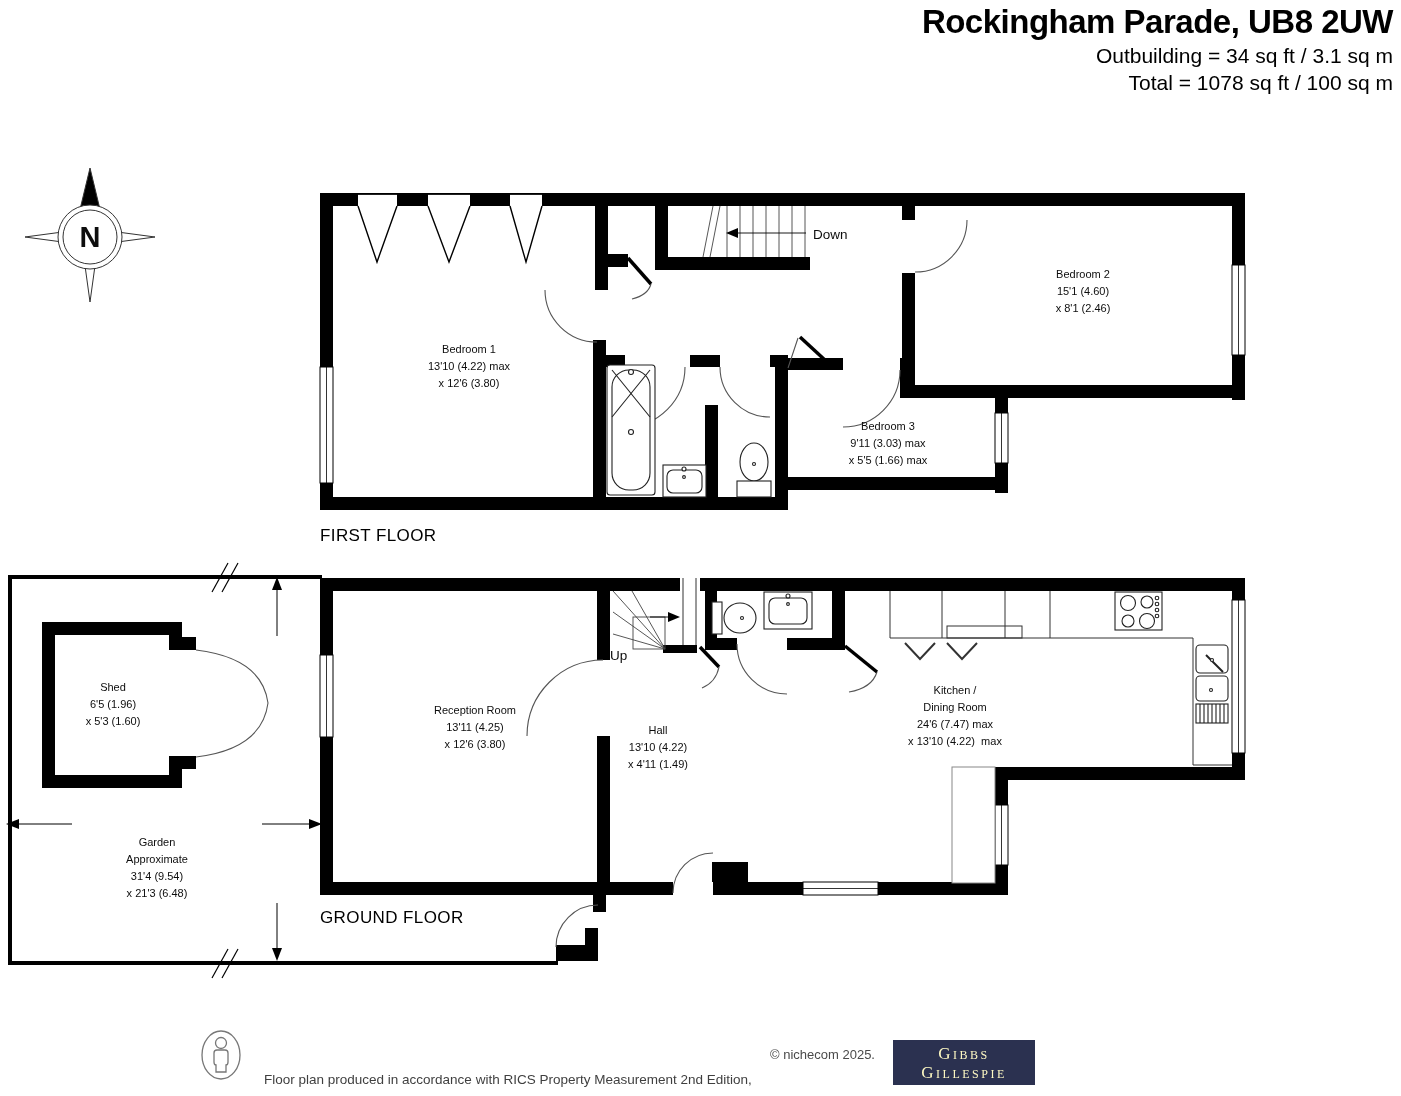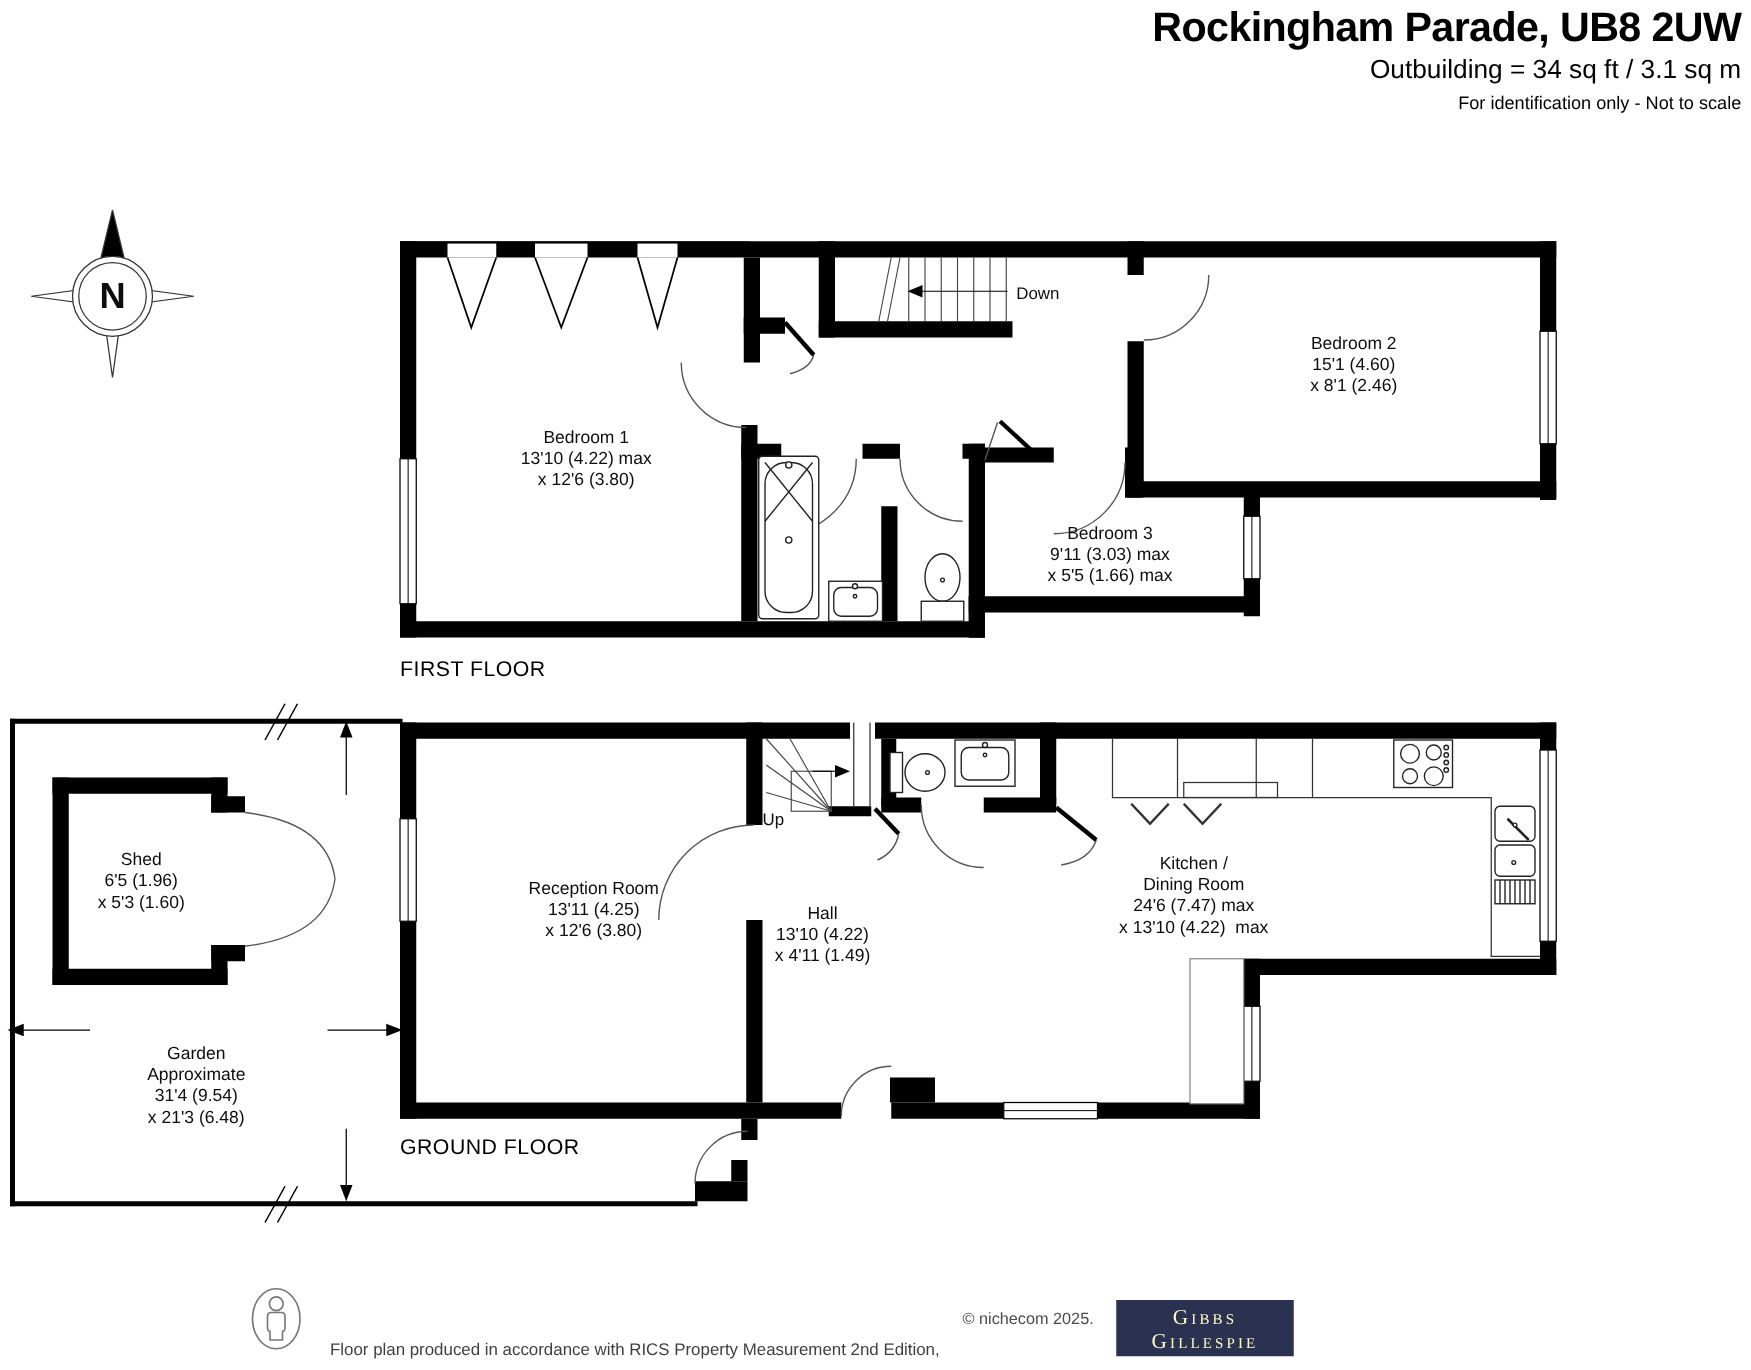--- a/index.html
+++ b/index.html
@@ -5,21 +5,21 @@
   html,body{margin:0;padding:0;background:#fff;}
   .canvas{position:relative;width:1401px;height:1096px;background:#ffffff;overflow:hidden;
           font-family:"Liberation Sans", sans-serif;color:#111;}
   
   .header{position:absolute;top:2px;right:8px;text-align:right;}
   .header .title{font-size:33px;font-weight:bold;color:#000;letter-spacing:-0.5px;line-height:40px;}
   .header .area{font-size:21px;color:#000;line-height:27px;}
   .header .note{font-size:14.5px;color:#000;margin-top:6px;}
   
   .roomlabel{position:absolute;transform:translateX(-50%);text-align:center;
-             font-size:14px;line-height:17px;color:#0d0d0d;white-space:nowrap;}
+             font-size:11px;line-height:17px;color:#0d0d0d;white-space:nowrap;}
   .floorlabel{position:absolute;font-size:17px;color:#000;letter-spacing:0.4px;}
   .stairlabel{position:absolute;font-size:13.5px;color:#0d0d0d;}
   
   svg.plan{position:absolute;left:0;top:0;}
   
   .footer-text{position:absolute;left:264px;top:1032px;font-size:13.5px;line-height:19px;
                color:#3f3f3f;white-space:pre;}
   .copyright{position:absolute;left:770px;top:1047px;font-size:13px;color:#4a4a4a;white-space:pre;}
   .logo{position:absolute;left:893px;top:1040px;width:142px;height:45px;background:#2b3150;
         display:flex;flex-direction:column;align-items:center;justify-content:center;}
@@ -311,21 +311,21 @@
     <g stroke="#777" stroke-width="1.3" fill="none">
       <ellipse cx="221" cy="1055" rx="19" ry="24"></ellipse>
       <circle cx="221" cy="1043" r="5.5"></circle>
       <path d="M214,1053 Q214,1050 217,1050 H225 Q228,1050 228,1053 V1062 Q228,1065 226,1065 V1072 H216 V1065 Q214,1065 214,1062 Z"></path>
     </g>
   </svg>
 
   <div class="header">
     <div class="title">Rockingham Parade, UB8 2UW</div>
     <div class="area">Outbuilding = 34 sq ft / 3.1 sq m</div>
-    <div class="note">For identification only - Not to scale</div>
+    <div class="area">Total = 1078 sq ft / 100 sq m</div>
   </div>
 
   <div class="roomlabel" style="left: 90px; top: 223px; font-size: 29px; font-weight: bold; line-height: 29px; transform: translateX(-50%);">N</div>
 
   <div class="roomlabel" style="left:469px;top:341px;">
     <div>Bedroom 1</div>
     <div>13'10 (4.22) max</div>
     <div>x 12'6 (3.80)</div>
   </div>
   <div class="roomlabel" style="left:1083px;top:266px;">

